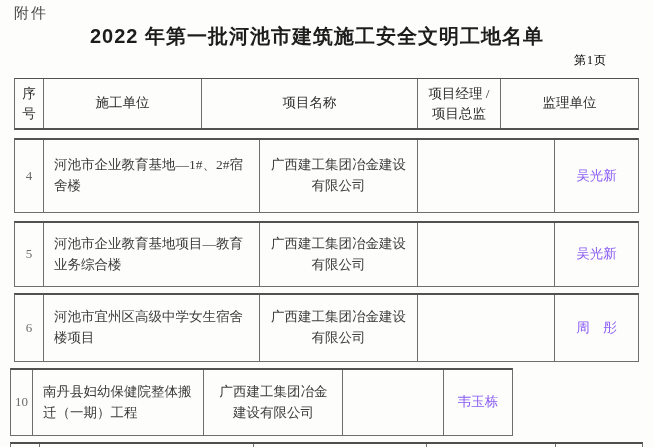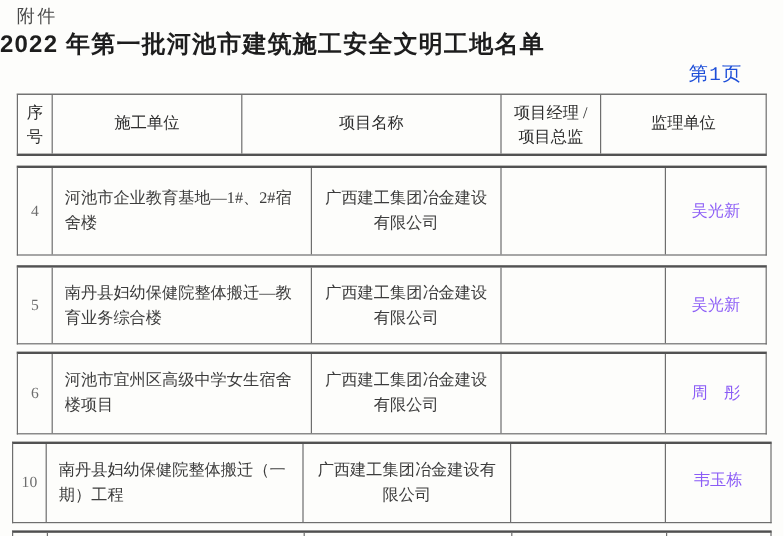--- a/index.html
+++ b/index.html
@@ -11,57 +11,58 @@
     font-family:"Liberation Serif", serif;
     color:#3b3b3b;
     overflow:hidden;
   }
   .attachment {
     position:absolute; left:14px; top:4px;
     font-size:15px; color:#4a4a4a; letter-spacing:2px;text-align:right;
   }
   .doc-title {
     position:absolute; left:0; top:23px; width:634px;
+    text-align:center;
     font-family:"Liberation Sans", sans-serif;
     font-size:20px; font-weight:bold; color:#1d1d1d;
     letter-spacing:1px;
   }
   .pagenum {
     position:absolute; left:574px; top:52px;
-    font-size:16px; color:#1d4ed8; letter-spacing:1px;font-family:Liberation Mono, monospace;
+    font-size:12px; color:#000000; letter-spacing:1px;
   }
   
   .tbox {
     position:absolute; display:flex;
     border:1px solid #6e6e6e;
     border-top:2px solid #525252;
   }
   .header-box { left:14px; top:78px; width:625px; height:52px; border-top-width:1px; border-bottom:2px solid #525252; }
   .row-a { left:14px; top:138px; width:625px; height:75px; }
   .row-b { left:14px; top:221px; width:625px; height:66px; }
   .row-c { left:14px; top:293px; width:625px; height:69px; }
-  .row-d { left:10px; top:368px; width:633px; height:68px; }
+  .row-d { left:10px; top:368px; width:503px; height:68px; }
   .cell {
     border-right:1px solid #6e6e6e;
     display:flex; align-items:center;
     font-size:13.5px; line-height:1.55;
   }
   .cell:last-child { border-right:none; }
   
   .w-seq { width:29px; }
   .w-project { width:216px; }
   .w-builder { width:158px;text-align:center; }
   .w-supervisor { width:137px; }
   .w-manager { width:83px; }
   
   .row-d .w-seq { width:28px; }
   .row-d .w-project { width:214px; }
   .row-d .w-builder { width:173px; }
   .row-d .w-supervisor { width:129px; }
-  .row-d .w-manager { width:87px;font-family:Liberation Mono, monospace; }
+  .row-d .w-manager { width:87px; }
 
   .c-seq { justify-content:center; color:#6d6d6d; font-size:13px; }
   .c-project { padding:4px 10px; color:#3c3c3c; }
   .c-builder { padding:4px 9px; color:#3c3c3c; }
   .c-manager { justify-content:center; color:#8b5cf6; }
   .hdr { justify-content:center; text-align:center; padding:0; color:#2e2e2e; }
   .two-line span { display:block; line-height:1.45; }
 
   .partial-row {
     position:absolute; left:10px; top:442px; width:633px; height:5px;
@@ -105,21 +106,21 @@
   <div class="tbox row-a">
     <div class="cell w-seq c-seq">4</div>
     <div class="cell w-project c-project">河池市企业教育基地—1#、2#宿舍楼</div>
     <div class="cell w-builder c-builder">广西建工集团冶金建设有限公司</div>
     <div class="cell w-supervisor"></div>
     <div class="cell w-manager c-manager">吴光新</div>
   </div>
 
   <div class="tbox row-b">
     <div class="cell w-seq c-seq">5</div>
-    <div class="cell w-project c-project">南丹县妇幼保健院整体搬迁—教育业务综合楼</div>
+    <div class="cell w-project c-project">河池市企业教育基地项目—教育业务综合楼</div>
     <div class="cell w-builder c-builder">广西建工集团冶金建设有限公司</div>
     <div class="cell w-supervisor"></div>
     <div class="cell w-manager c-manager">吴光新</div>
   </div>
 
   <div class="tbox row-c">
     <div class="cell w-seq c-seq">6</div>
     <div class="cell w-project c-project">河池市宜州区高级中学女生宿舍楼项目</div>
     <div class="cell w-builder c-builder">广西建工集团冶金建设有限公司</div>
     <div class="cell w-supervisor"></div>

